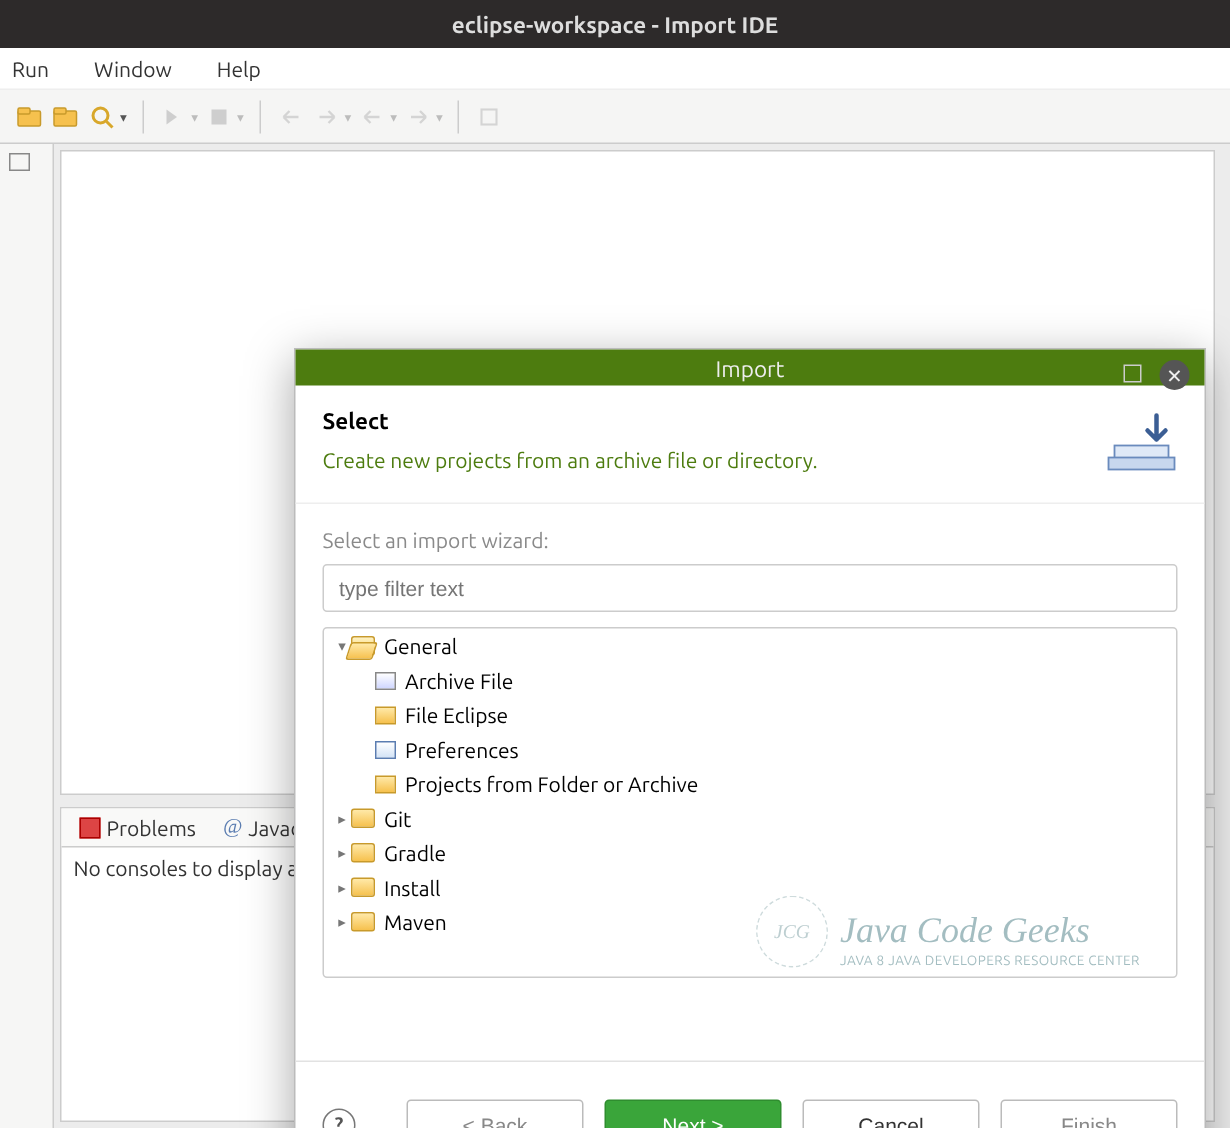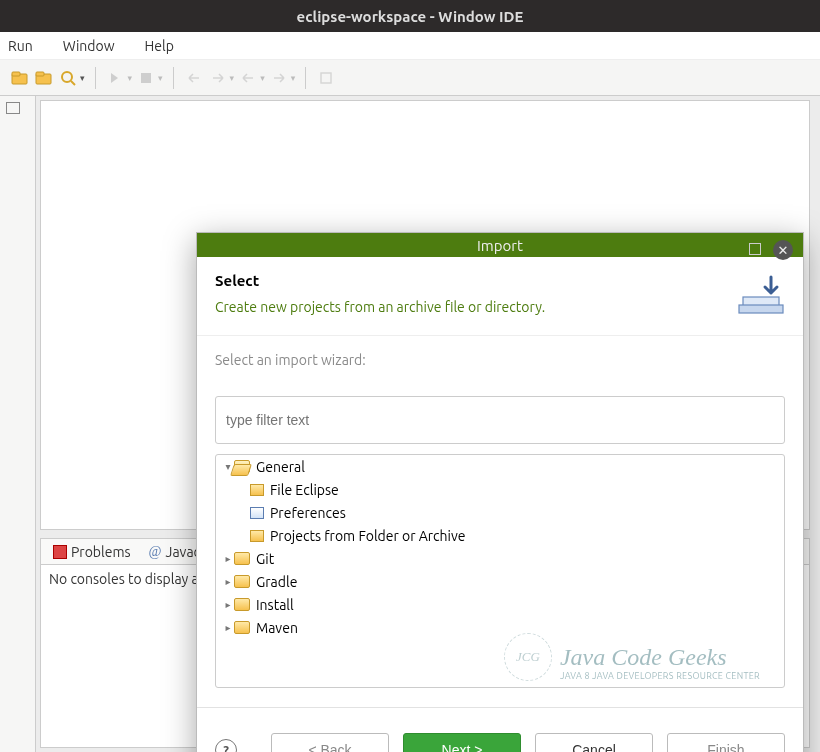--- a/index.html
+++ b/index.html
@@ -28,21 +28,21 @@
   .dialog { position:absolute; top:136px; left:196px; width:608px; height:560px; background:#fff; border:1px solid #bbb; box-shadow:0 8px 30px rgba(0,0,0,.35); display:flex; flex-direction:column; }
   .dlg-titlebar { height:24px; background:#4d7c0f; color:#eee; display:flex; align-items:center; justify-content:center; position:relative; font-size:15px;}
   .dlg-max { position:absolute; right:42px; top:10px; width:12px; height:12px; border:1.5px solid #ccc; }
   .dlg-close { position:absolute; right:10px; top:7px; width:20px; height:20px; border-radius:50%; background:#555; display:flex; align-items:center; justify-content:center; color:#eee; font-size:13px; cursor:pointer;}
   .dlg-head { padding:14px 18px 20px 18px; display:flex; justify-content:space-between; align-items:center; border-bottom:1px solid #eee;}
   .dlg-head h3 { font-size:15px; font-weight:700; margin-bottom:10px; }
   .dlg-head p { color:#4d7c0f; font-size:14px; }
   .dlg-icon { width:48px; height:40px; margin-top:4px; }
   .dlg-body { flex:1; padding:16px 18px 0 18px; display:flex; flex-direction:column; position:relative; }
   .dlg-label { color:#8a8a8a; margin-bottom:8px; }
-  .filter { width:100%; height:48px; border:1px solid #ccc; border-radius:3px; padding:0 10px; color:#888; font-size:14px; outline:none;margin-top:20px;}
+  .filter { width:100%; height:32px; border:1px solid #ccc; border-radius:3px; padding:0 10px; color:#888; font-size:14px; outline:none;}
   .tree { margin-top:10px; border:1px solid #ccc; border-radius:3px; height:234px; overflow:hidden; position:relative;}
   .tree ul { list-style:none; }
   .tree-row { display:flex; align-items:center; height:23px; padding-left:6px; cursor:default;}
   .tree-row .twisty { width:12px; font-size:10px; color:#777; text-align:center;}
   .tree-row .folder { width:16px; height:13px; margin-right:6px; position:relative;}
   .folder.closed { background:linear-gradient(#ffe9a8,#f6c14e); border:1px solid #c89a2b; border-radius:2px;}
   .folder.open   { background:linear-gradient(#fff2c2,#f8cf63); border:1px solid #c89a2b; border-radius:2px;}
   .folder.open::before { content:""; position:absolute; left:-3px; top:3px; width:16px; height:10px; background:linear-gradient(#ffe9a8,#f6c14e); border:1px solid #c89a2b; border-radius:2px; transform:skewX(-18deg);}
   .tree-row.selected { background:#ea5a1d; color:#fff;}
   .child { padding-left:34px; }
@@ -61,21 +61,21 @@
   .btn { width:118px; height:34px; border:1px solid #bbb; background:#fff; border-radius:3px; color:#888; font-size:14px;}
   .btn.primary { background:#3aa53a; border-color:#2f8d2f; color:#fff;}
   .btn.enabled { color:#333; }
   
   .tb-open { fill:#f6c14e; stroke:#c89a2b; }
 </style>
 </head>
 <body>
 
 <div class="window">
-  <div class="titlebar">eclipse-workspace - Window IDE</div>
+  <div class="titlebar">eclipse-workspace - Import IDE</div>
 
   <div class="menubar">
     <span>Run</span>
     <span>Window</span>
     <span>Help</span>
   </div>
 
   <div class="toolbar">
     <span class="tbtn">
         <svg width="18" height="16">
@@ -185,20 +185,24 @@
         <div class="tree">
           <ul>
             <li>
               <div class="tree-row">
                 <span class="twisty">▾</span>
                 <span class="folder open"></span>
                 <span>General</span>
               </div>
               <ul>
                 <li class="tree-row child">
+                    <span class="mini archive"></span>
+                    <span>Archive File</span>
+                  </li>
+                <li class="tree-row child">
                     <span class="mini fs"></span>
                     <span>File Eclipse</span>
                   </li>
                 <li class="tree-row child">
                     <span class="mini pref"></span>
                     <span>Preferences</span>
                   </li>
                 <li class="tree-row child">
                     <span class="mini arc2"></span>
                     <span>Projects from Folder or Archive</span>

